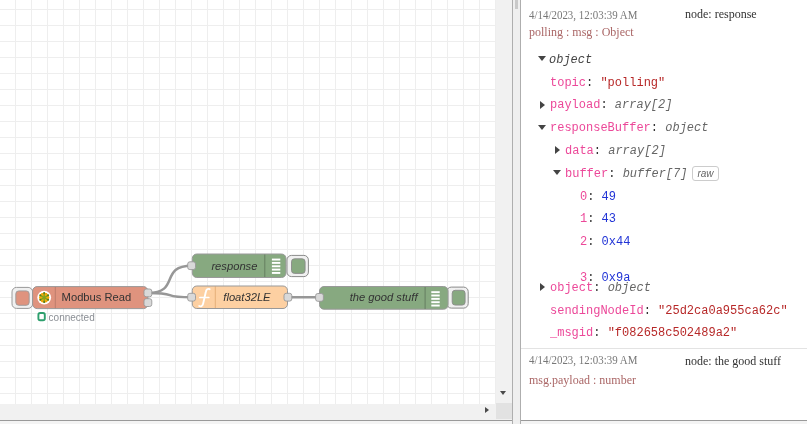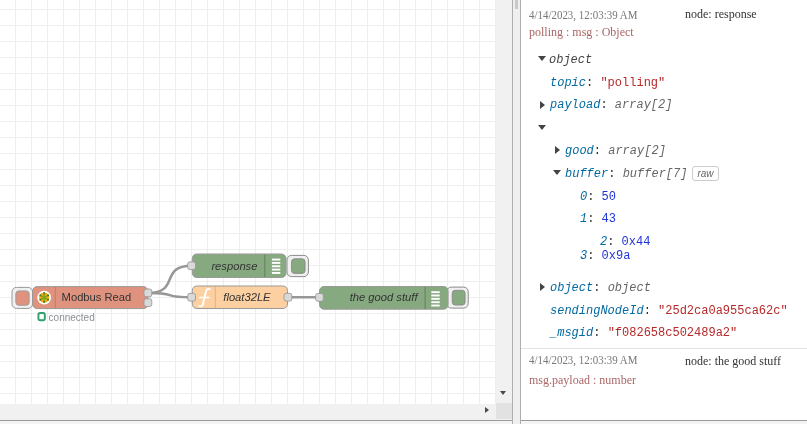--- a/index.html
+++ b/index.html
@@ -24,21 +24,21 @@
     border-left:1.3px solid #aeaeae;border-right:1.3px solid #aeaeae;box-sizing:border-box;z-index:5;}
   #sepgrip{position:absolute;left:514.5px;top:0;width:3.5px;height:9px;background:#c9c9c9;z-index:6;}
   
   #sidebar{position:absolute;left:521px;top:0;width:286px;height:424px;background:#fff;overflow:hidden;}
   #sidebar .ln{position:absolute;white-space:pre;font-size:12px;line-height:14px;}
   .sans{font-family:Liberation Serif, serif;}
   .mono{font-family:"Liberation Mono",monospace;}
   .date{color:#777;display:inline-block;transform:scaleX(0.95);transform-origin:0 50%;white-space:pre;}
   .nname{color:#333;font-size:11.5px;padding-left:28px;}
   .meta{color:#a66;font-size:11.5px;}
-  .k{color:#0369a1;font-style:italic;}
+  .k{color:#ec4899;}
   .s{color:#b72828;}
   .n{color:#2033d6;}
   .m{color:#666;font-style:italic;margin-top:44px;}
   .mr{color:#444;font-style:italic;}
   .punc{color:#333;}
   .tri-d{position:absolute;width:0;height:0;
     border-left:4px solid transparent;border-right:4px solid transparent;border-top:5px solid #444;}
   .tri-r{position:absolute;width:0;height:0;
     border-top:4px solid transparent;border-bottom:4px solid transparent;border-left:5px solid #444;}
   .hr{position:absolute;left:0;width:286px;border-top:1px solid #e3e3e3;}
@@ -146,32 +146,33 @@
 
   <div class="tri-d" style="left:17px;top:56.2px;"></div>
   <div class="ln mono" style="left:28px;top:52.7px;"><span class="mr">object</span></div>
 
   <div class="ln mono" style="left:29px;top:75.5px;"><span class="k">topic</span><span class="punc">: </span><span class="s">"polling"</span></div>
 
   <div class="tri-r" style="left:19px;top:100.8px;"></div>
   <div class="ln mono" style="left:29px;top:98.3px;"><span class="k">payload</span><span class="punc">: </span><span class="m">array[2]</span></div>
 
   <div class="tri-d" style="left:17px;top:124.6px;"></div>
+  <div class="ln mono" style="left:29px;top:121.1px;"><span class="k">responseBuffer</span><span class="punc">: </span><span class="m">object</span></div>
 
   <div class="tri-r" style="left:33.5px;top:146.4px;"></div>
-  <div class="ln mono" style="left:44px;top:143.9px;"><span class="k">good</span><span class="punc">: </span><span class="m">array[2]</span></div>
+  <div class="ln mono" style="left:44px;top:143.9px;"><span class="k">data</span><span class="punc">: </span><span class="m">array[2]</span></div>
 
   <div class="tri-d" style="left:32px;top:170.2px;"></div>
   <div class="ln mono" style="left:44px;top:166.7px;"><span class="k">buffer</span><span class="punc">: </span><span class="m">buffer[7]</span></div>
   <div id="rawbtn">raw</div>
 
-  <div class="ln mono" style="left:59px;top:189.5px;"><span class="k">0</span><span class="punc">: </span><span class="n">50</span></div>
+  <div class="ln mono" style="left:59px;top:189.5px;"><span class="k">0</span><span class="punc">: </span><span class="n">49</span></div>
   <div class="ln mono" style="left:59px;top:212.3px;"><span class="k">1</span><span class="punc">: </span><span class="n">43</span></div>
-  <div class="ln mono" style="left:59px;top:235.1px;margin-left:20px;"><span class="k">2</span><span class="punc">: </span><span class="n">0x44</span></div>
-  <div class="ln mono" style="left:59px;top:249px;"><span class="k">3</span><span class="punc">: </span><span class="n">0x9a</span></div>
+  <div class="ln mono" style="left:59px;top:235.1px;"><span class="k">2</span><span class="punc">: </span><span class="n">0x44</span></div>
+  <div class="ln mono" style="left:59px;top:271px;"><span class="k">3</span><span class="punc">: </span><span class="n">0x9a</span></div>
 
   <div class="tri-r" style="left:19px;top:283.2px;"></div>
   <div class="ln mono" style="left:29px;top:280.7px;"><span class="k">object</span><span class="punc">: </span><span class="m">object</span></div>
 
   <div class="ln mono" style="left:29px;top:303.5px;"><span class="k">sendingNodeId</span><span class="punc">: </span><span class="s">"25d2ca0a955ca62c"</span></div>
   <div class="ln mono" style="left:29px;top:326.3px;"><span class="k">_msgid</span><span class="punc">: </span><span class="s">"f082658c502489a2"</span></div>
 
   <div class="hr" style="top:347.5px;"></div>
 
   <div class="ln sans" style="left:8px;top:353px;font-size:11.5px;"><span class="date">4/14/2023, 12:03:39 AM</span></div>

